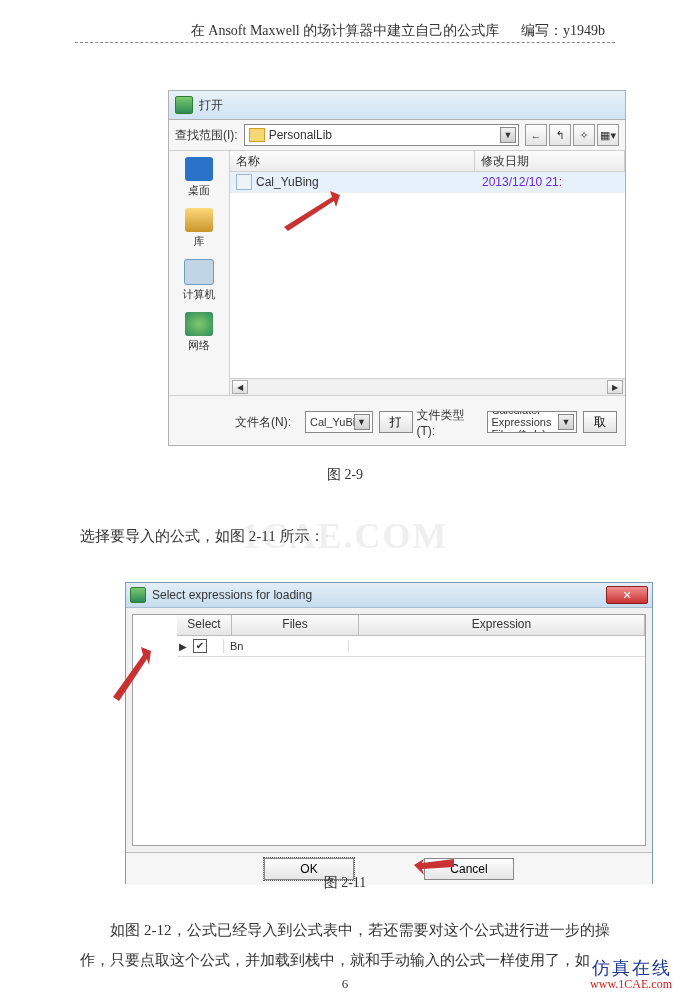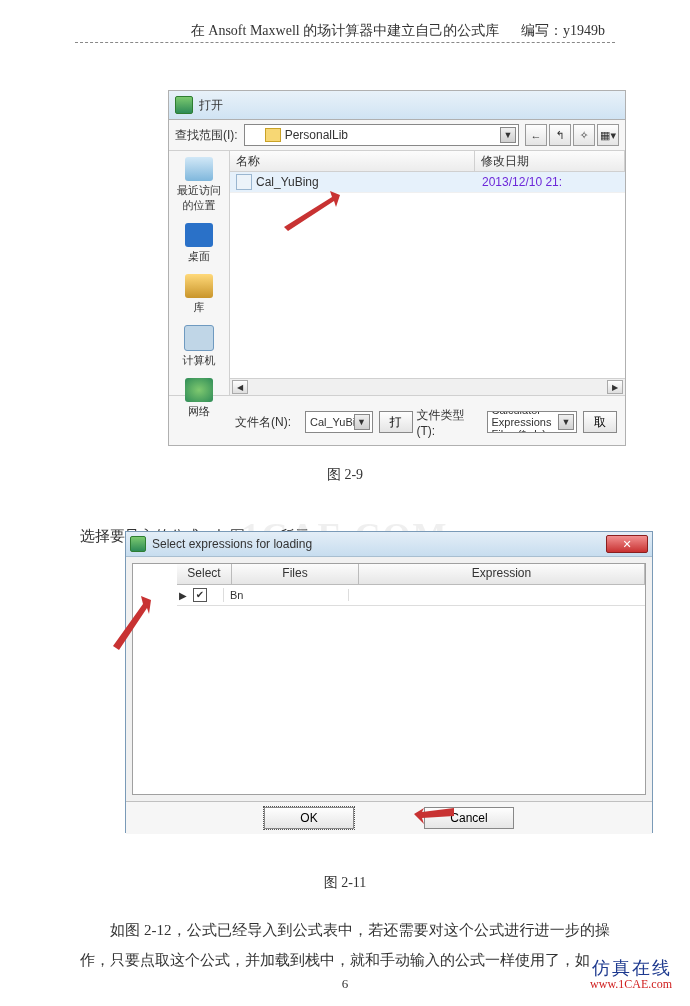--- a/index.html
+++ b/index.html
@@ -81,21 +81,21 @@
     border-bottom: 1px solid #d0d0d0;
     background: #f6f6f6;
   }
   .dlg1 .combo {
     flex: 1;
     height: 20px;
     border: 1px solid #888;
     background: #fff;
     display: flex;
     align-items: center;
-    padding: 0 20px;
+    padding: 0 4px;
     position: relative;
   }
   .dlg1 .combo .folder-ico {
     width: 14px; height: 12px;
     background: #f7d774;
     border: 1px solid #c9a227;
     margin-right: 4px;
   }
   .dlg1 .combo .arrow {
     position: absolute; right: 2px; top: 2px;
@@ -251,21 +251,21 @@
     position: absolute;
     left: 80px; right: 80px;
     font-size: 15px;
     line-height: 26px;
   }
   .para1 { top: 523px; }
 
   
   .dlg2 {
     position: absolute;
-    left: 125px; top: 531px;
+    left: 125px; top: 582px;
     width: 528px; height: 302px;
     border: 1px solid #7a9ab7;
     background: #f1f1f1;
     font-family: Tahoma, "Microsoft YaHei", sans-serif;
     font-size: 12px;
     box-sizing: border-box;
   }
   .dlg2 .titlebar2 {
     height: 24px;
     background: linear-gradient(#e4eef7,#c7ddef);
@@ -432,24 +432,20 @@
       <div class="navbtns">
         <div class="navbtn">←</div>
         <div class="navbtn">↰</div>
         <div class="navbtn">✧</div>
         <div class="navbtn">▦▾</div>
       </div>
     </div>
     <div class="body">
       <div class="places">
         <div class="place">
-          <div class="pi pi-recent"></div>
-          <span>最近访问的位置</span>
-        </div>
-        <div class="place">
           <div class="pi pi-desktop"></div>
           <span>桌面</span>
         </div>
         <div class="place">
           <div class="pi pi-lib"></div>
           <span>库</span>
         </div>
         <div class="place">
           <div class="pi pi-computer"></div>
           <span>计算机</span>

